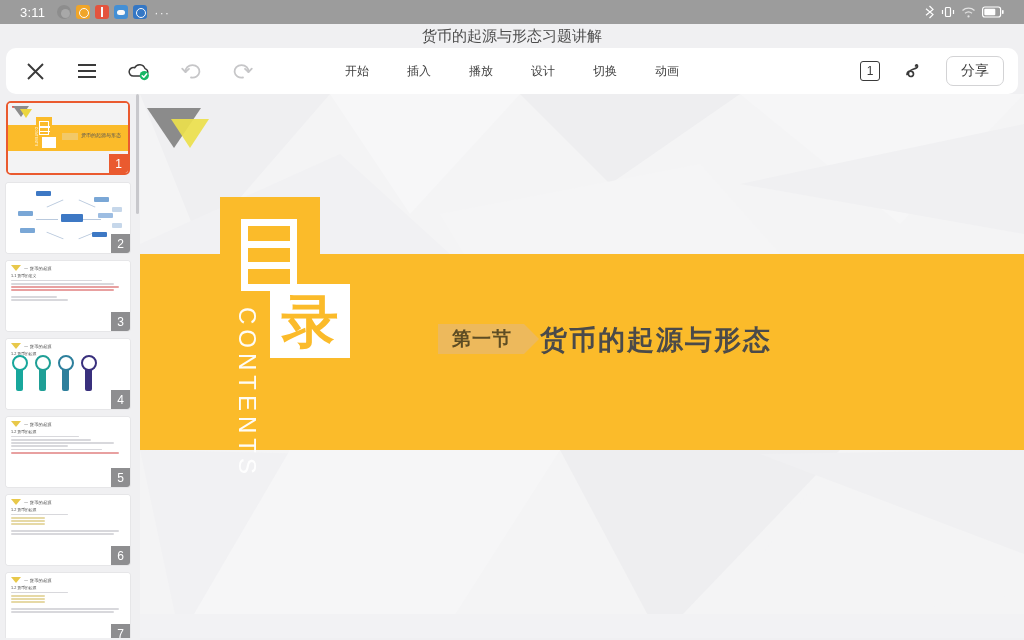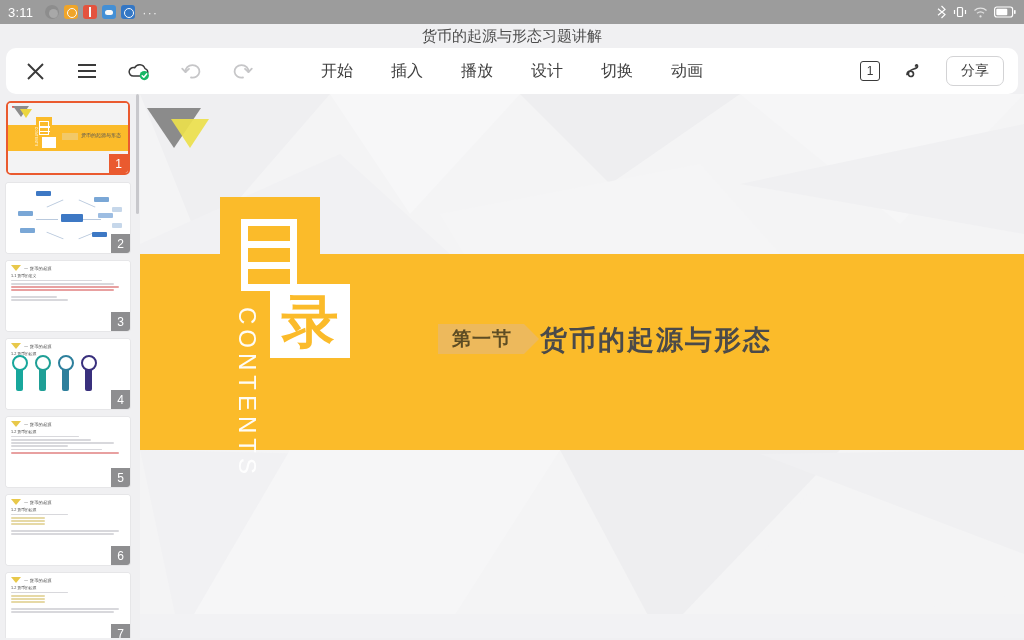--- a/index.html
+++ b/index.html
@@ -8,21 +8,21 @@
     font-family: "Liberation Sans", "DejaVu Sans", sans-serif;
     background: #f0f0f2;
     overflow: hidden;
   }
 
   
   .statusbar {
     height: 24px; width: 1024px;
     background: #9c9c9c;
     display: flex; align-items: center;
-    padding: 0 8px;
+    padding: 0 20px;
     color: #ffffff;
     font-size: 12px;
   }
   .status-time { font-size: 13px; letter-spacing: .2px; margin-right: 7px; }
   .status-left { display: flex; align-items: center; gap: 5px; flex: 1; }
   .status-right { display: flex; align-items: center; gap: 6px; }
   .sq { width: 14px; height: 14px; border-radius: 3px; display:inline-block; position: relative; }
   .sq-wechat  { background: #8d8d8d; border-radius: 50%; }
   .sq-wechat:after{content:"";position:absolute;width:9px;height:9px;border-radius:50%;background:#a9a9a9;left:4px;top:4px;}
   .sq-alipay  { background: #f5a623; }
@@ -61,21 +61,21 @@
     display: flex; align-items: center; justify-content: center;
     cursor: pointer;
   }
   .tb-center {
     position: absolute; left: 0; right: 0;
     display: flex; justify-content: center; align-items: center;
     gap: 34px;
     pointer-events: none;
   }
   .tb-tab {
-    font-size: 16px; color: #3f3f3f; pointer-events: auto; cursor: pointer;
+    font-size: 12px; color: #3f3f3f; pointer-events: auto; cursor: pointer;
     padding: 2px 2px;
   }
   .tb-right {
     margin-left: auto; display: flex; align-items: center; gap: 18px;
     position: relative; z-index: 2;
   }
   .slide-num-box {
     width: 20px; height: 20px;
     border: 1.6px solid #3a3a3a; border-radius: 3px;
     display:flex;align-items:center;justify-content:center;

